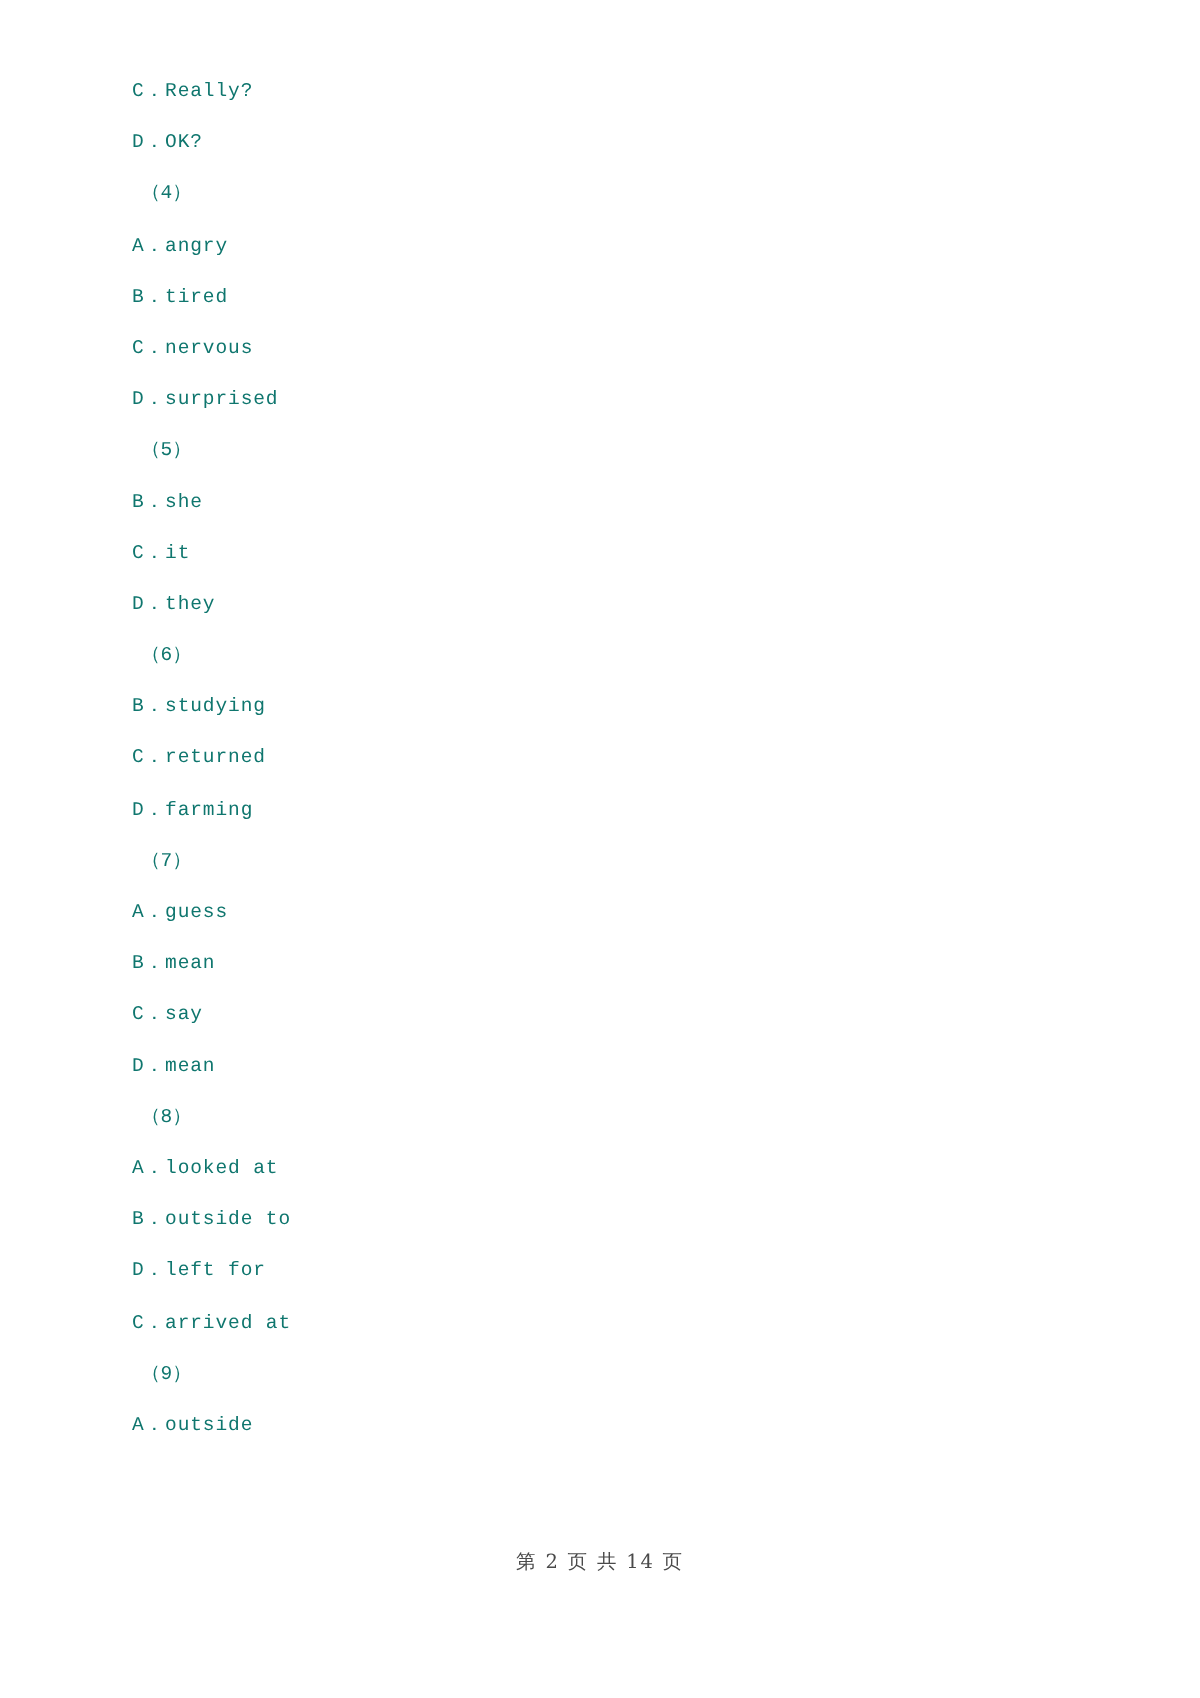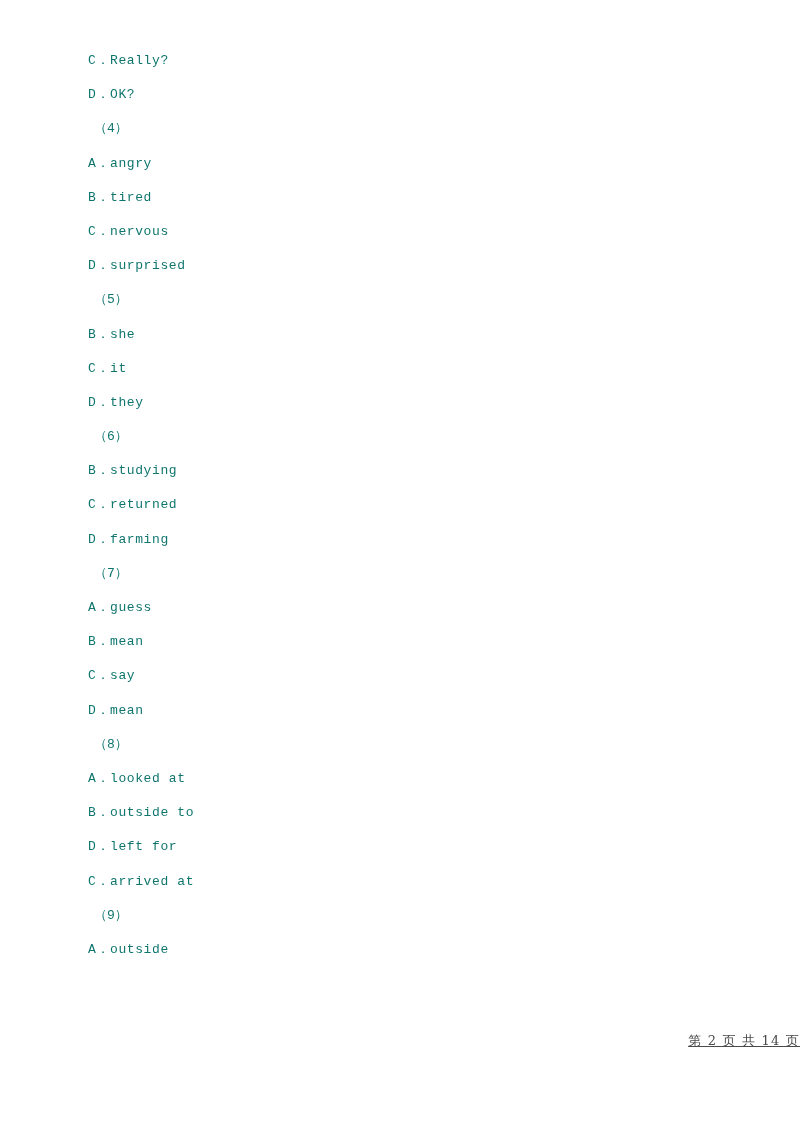--- a/index.html
+++ b/index.html
@@ -62,27 +62,26 @@
   .opt-text {
     display: inline;
   }
 
   
   #page-footer {
     position: absolute;
     left: 0;
     top: 1032px;
     width: 800px;
-    text-align: right;
+    text-align: center;
     font-size: 13px;
     color: #4a4a4a;
     font-family: "DejaVu Serif", "Liberation Serif", serif;
     letter-spacing: 1.2px;
     white-space: pre;
-    text-decoration: underline;
   }
 
   
   #below-page {
     position: absolute;
     left: 0;
     top: 1080px;
     width: 800px;
     height: 52px;
     background: #ffffff;

